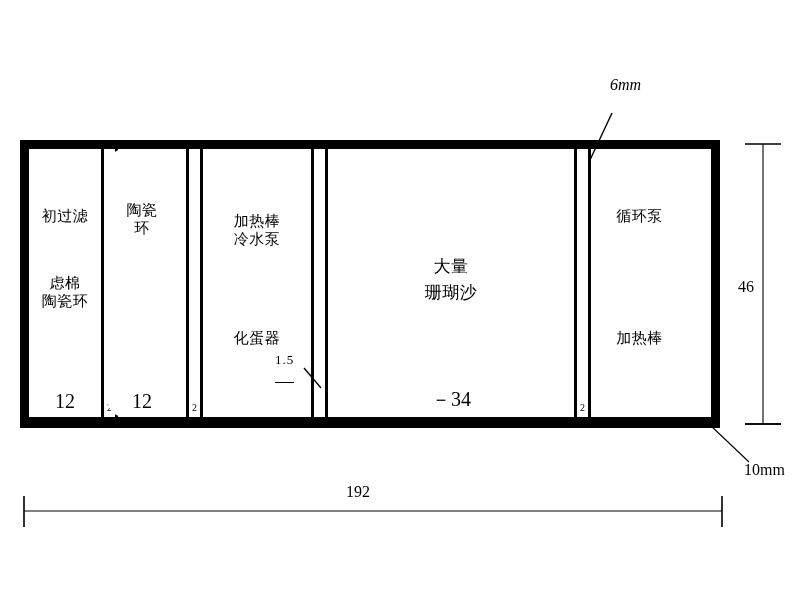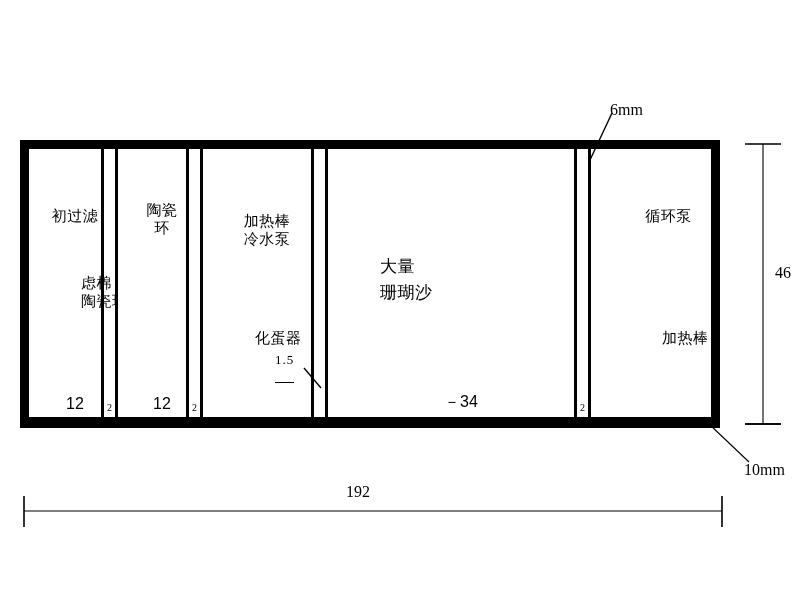--- a/index.html
+++ b/index.html
@@ -38,21 +38,20 @@
     background: #ffffff;
   }
 
   
   .compart {
     position: absolute;
     top: 149px;
     height: 268px;
     box-sizing: border-box;
     background: #ffffff;
-    padding-left: 20px;
   }
 
   .comp-inner {
     position: relative;
     width: 100%;
     height: 100%;
   }
 
   
   .label-top {
@@ -63,36 +62,35 @@
     font-family: "DejaVu Sans", "Liberation Sans", sans-serif;
     font-size: 15px;
     line-height: 18px;
     letter-spacing: 0.5px;
     white-space: pre-line;
   }
   .label-mid {
     position: absolute;
     left: 0;
     width: 100%;
-    text-align: left;
+    text-align: center;
     font-family: "DejaVu Sans", "Liberation Sans", sans-serif;
     font-size: 15px;
     line-height: 18px;
     letter-spacing: 0.5px;
     white-space: pre-line;
-    margin-left: 32px;
   }
   .label-num {
     position: absolute;
     left: 0;
     bottom: 4px;
     width: 100%;
     text-align: center;
-    font-family: Liberation Sans, sans-serif;
-    font-size: 16px;
+    font-family: Liberation Serif, serif;
+    font-size: 20px;
   }
   .divider-pair {
     position: absolute;
     top: 149px;
     height: 268px;
   }
   .divider-pair > .bar {
     position: absolute;
     top: 0;
     height: 100%;
@@ -154,21 +152,21 @@
       <div class="label-num">12</div>
     </div>
   </div>
 
   <div class="divider-pair" style="left:101px; width:17px;">
     <div class="bar left"></div>
     <div class="bar right"></div>
     <div class="gap-num">2</div>
   </div>
 
-  <div class="compart" style="left:118px; width:68px;border-radius:16px;">
+  <div class="compart" style="left:108px; width:68px;border-radius:16px;">
     <div class="comp-inner">
       <div class="label-top" style="top:52px;">陶瓷
 环</div>
       <div class="label-num">12</div>
     </div>
   </div>
 
   <div class="divider-pair" style="left:186px; width:17px;">
     <div class="bar left"></div>
     <div class="bar right"></div>
@@ -196,34 +194,34 @@
       <div class="label-num">－34</div>
     </div>
   </div>
 
   <div class="divider-pair" style="left:574px; width:17px;">
     <div class="bar left"></div>
     <div class="bar right"></div>
     <div class="gap-num">2</div>
   </div>
 
-  <div class="compart" style="left:610px; width:97px;">
+  <div class="compart" style="left:591px; width:97px;">
     <div class="comp-inner">
       <div class="label-top" style="top:58px;">循环泵</div>
       <div class="label-mid" style="top:180px;">加热棒</div>
     </div>
   </div>
 
-  <div class="ann" style="left:610px; top:101px;">6mm</div>
+  <div class="ann" style="left:610px; top:76px;font-style:italic;">6mm</div>
 
   <div class="ann-underline" style="left:275px; top:352px;">1.5</div>
 
   <div class="ann" style="left:744px; top:461px;">10mm</div>
 
-  <div class="ann" style="left:738px; top:264px;margin-left:37px;">46</div>
+  <div class="ann" style="left:738px; top:278px;">46</div>
 
   <div class="ann" style="left:346px; top:483px;">192</div>
 
   <svg class="overlay" viewBox="0 0 800 600">
 
     <line x1="612" y1="113" x2="590" y2="160" stroke="#000" stroke-width="1.4"></line>
 
     <line x1="304" y1="368" x2="321" y2="388" stroke="#000" stroke-width="1.4"></line>
 
     <line x1="709" y1="424" x2="749" y2="462" stroke="#000" stroke-width="1.1"></line>

